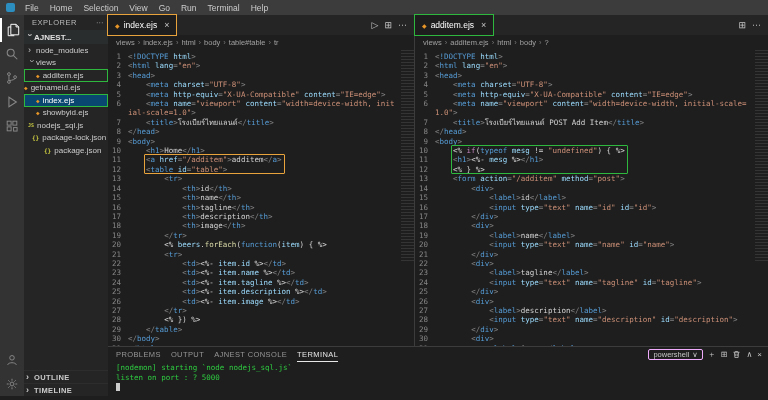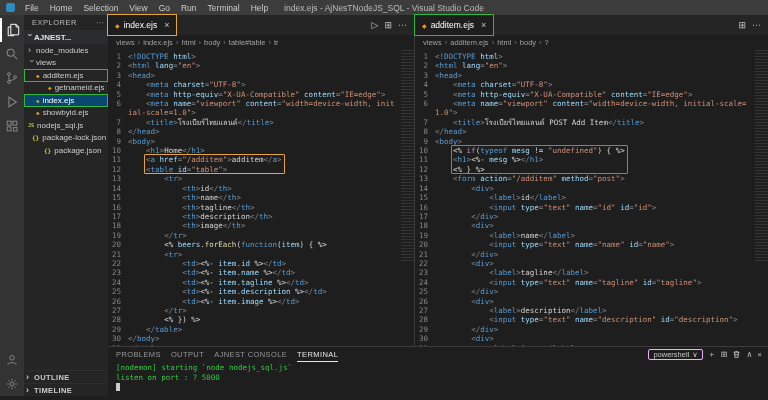--- a/index.html
+++ b/index.html
@@ -86,21 +86,20 @@
     <div class="menubar" id="menubar">
         <span class="menu-item">File</span>
         <span class="menu-item">Home</span>
         <span class="menu-item">Selection</span>
         <span class="menu-item">View</span>
         <span class="menu-item">Go</span>
         <span class="menu-item">Run</span>
         <span class="menu-item">Terminal</span>
         <span class="menu-item">Help</span>
       </div>
-    <div class="window-title">index.ejs - AjNesTNodeJS_SQL - Visual Studio Code</div>
   </div>
 
   <div class="main">
 
     <div class="activitybar">
       <div class="act-item active">
         <svg viewBox="0 0 16 16">
             <g fill="none" stroke="#ffffff" stroke-width="1.1">
               <path d="M5.5 1.5h6l3 3v9h-9z"></path>
               <path d="M11.5 1.5v3h3"></path>
@@ -176,21 +175,21 @@
             <span class="tlabel">node_modules</span>
           </div>
           <div class="tree-row" style="padding-left: 4px;">
             <span class="chev open">›</span>
             <span class="tlabel">views</span>
           </div>
           <div class="tree-row" style="padding-left: 12px; box-shadow: rgb(46, 185, 62) 0px 0px 0px 1px inset;">
             <span class="ficon ejs">◆</span>
             <span class="tlabel">additem.ejs</span>
           </div>
-          <div class="tree-row" style="padding-left: 24px;">
+          <div class="tree-row" style="padding-left: 0;">
             <span class="ficon ejs">◆</span>
             <span class="tlabel">getnameid.ejs</span>
           </div>
           <div class="tree-row selected" style="padding-left: 12px; box-shadow: rgb(46, 185, 62) 0px 0px 0px 1px inset;">
             <span class="ficon ejs">◆</span>
             <span class="tlabel">index.ejs</span>
           </div>
           <div class="tree-row" style="padding-left: 12px;">
             <span class="ficon ejs">◆</span>
             <span class="tlabel">showbyid.ejs</span>

